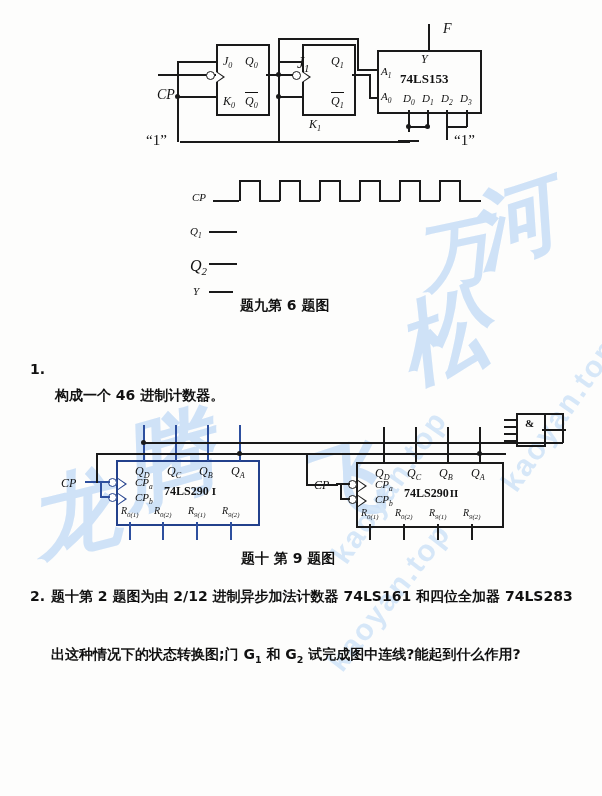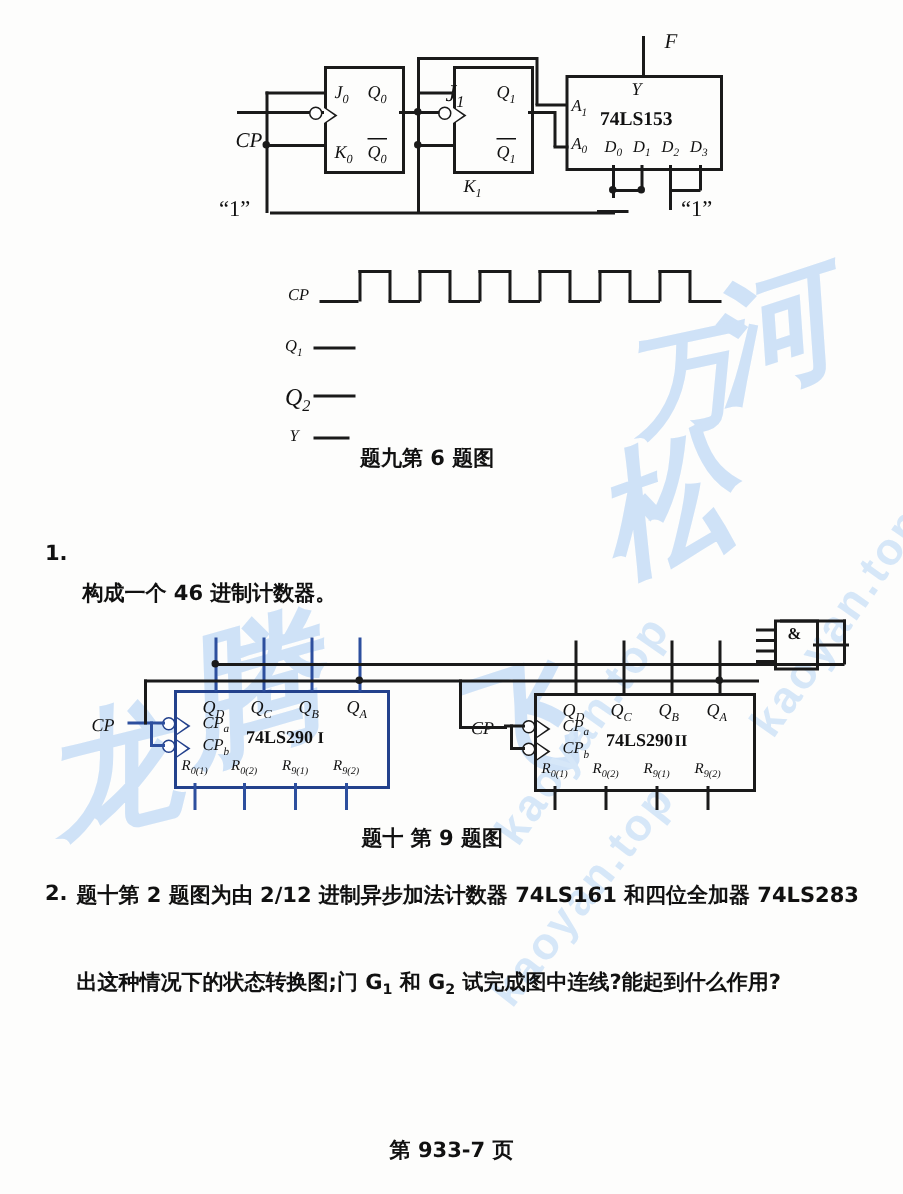--- a/index.html
+++ b/index.html
@@ -342,15 +342,14 @@
   <div class="caption" style="left:241px;top:550px;">题十 第 9 题图</div>
 
   <div class="pnum" style="left:30px;top:588px;">2.</div>
   <div class="ptext" style="left:51px;top:588px;">题十第 2 题图为由 2/12 进制异步加法计数器 74LS161 和四位全加器 74LS283</div>
 
 
   <div class="ptext" style="left:51px;top:646px;">
     <span>出这种情况下的状态转换图;门 G</span><sub>1</sub><span> 和 G</span><sub>2</sub><span> 试完成图中连线?能起到什么作用?</span>
   </div>
 
-  <div class="footer" style="left:0;top:758px;">第 933-7 页</div>
 
 </div>
 
 </body></html>

